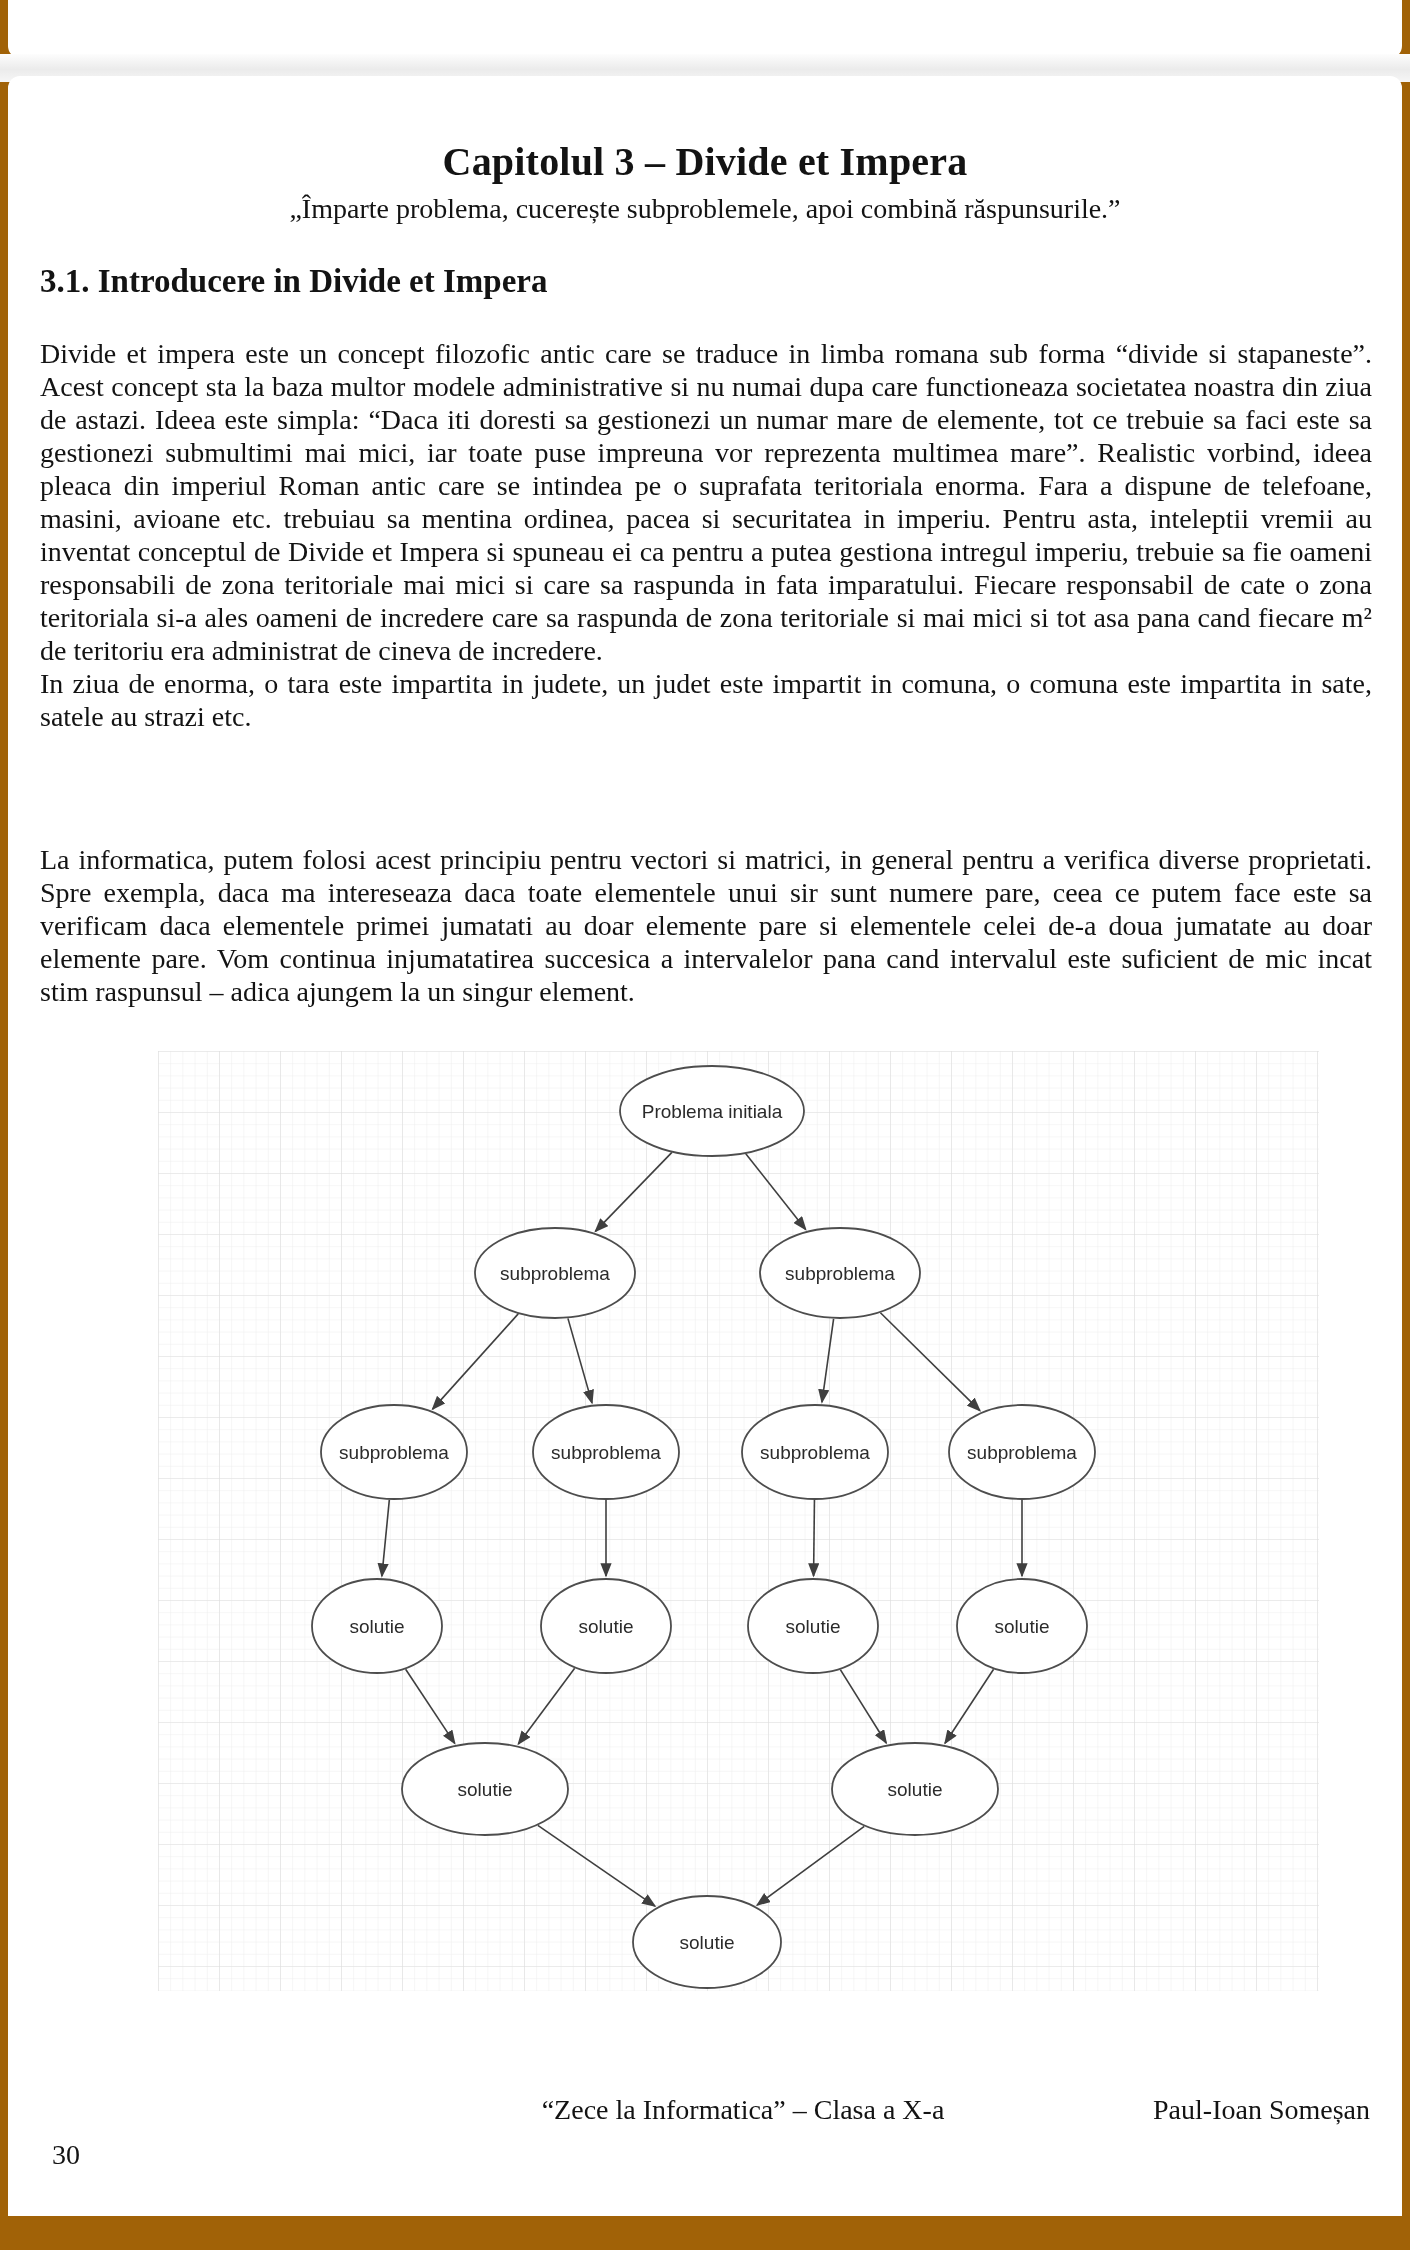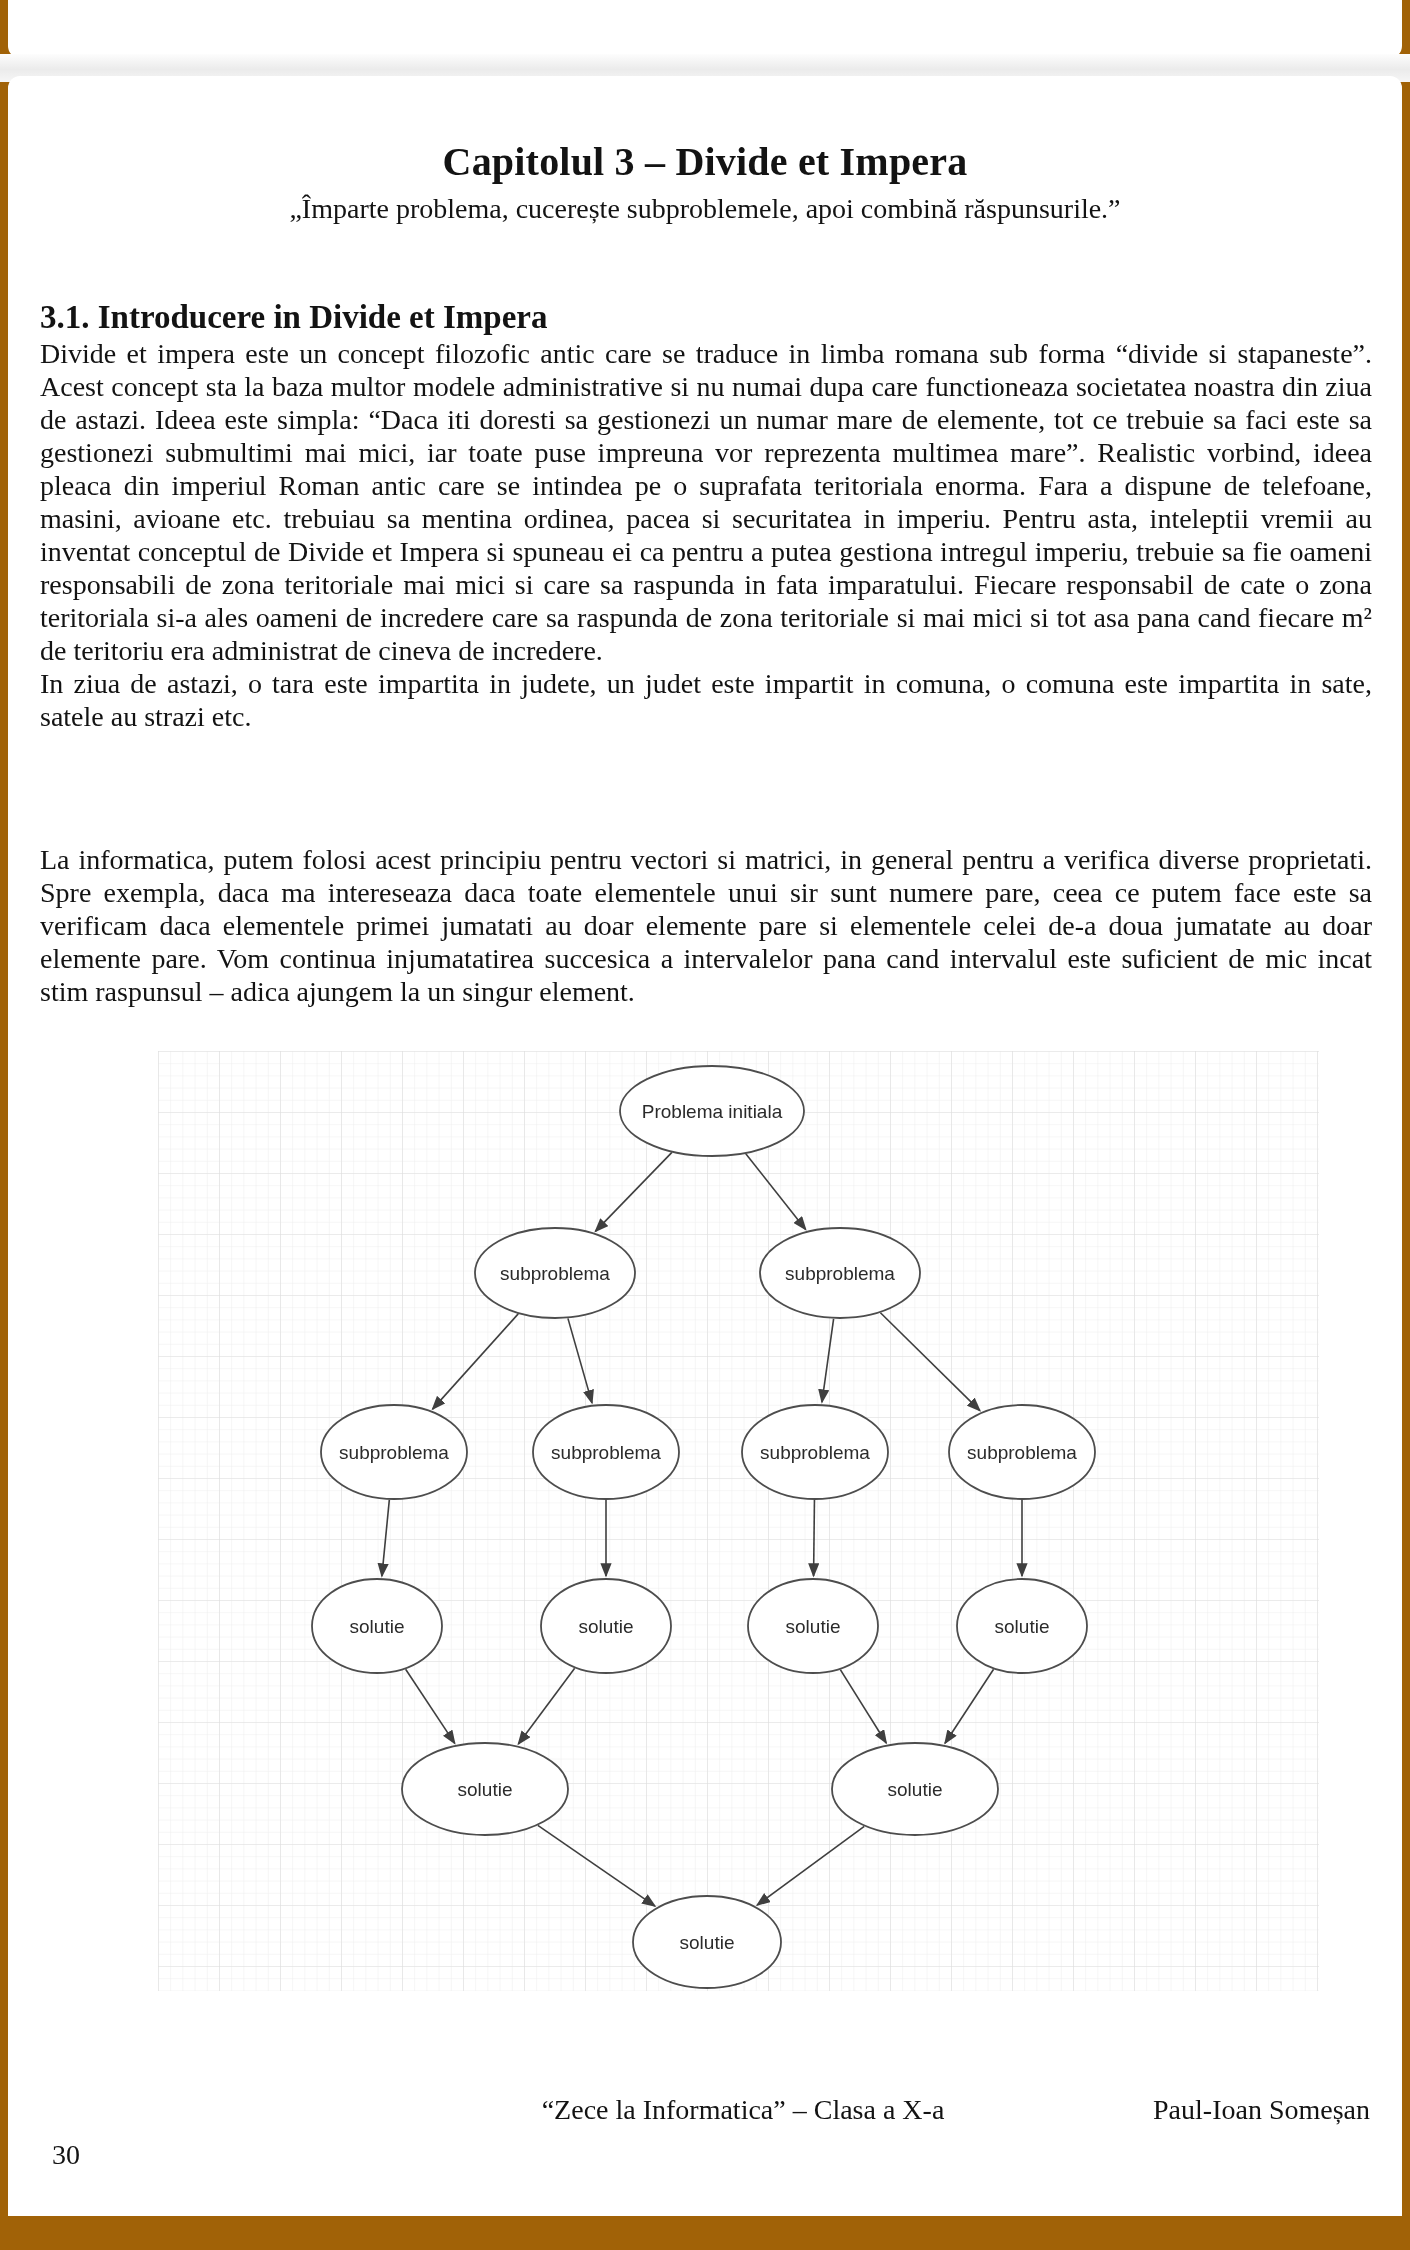--- a/index.html
+++ b/index.html
@@ -29,21 +29,21 @@
   .chapter-title{
     position:absolute;left:0;top:138px;width:1410px;
     text-align:center;font-size:40px;font-weight:bold;letter-spacing:.2px;
   }
   .chapter-quote{
     position:absolute;left:0;top:193px;width:1410px;
     text-align:center;font-size:28px;
   }
   .section-heading{
     position:absolute;left:40px;top:263px;width:1330px;
-    font-size:33px;font-weight:bold;margin-top:36px;
+    font-size:33px;font-weight:bold;
   }
   .para{
     position:absolute;left:40px;width:1332px;
     font-size:28px;line-height:33px;
     text-align:justify;
   }
   .para-1{top:337px;}
   .para-2{top:843px;}
 
   .diagram{
@@ -67,21 +67,21 @@
   <div class="prev-page-bottom"></div>
   <div class="page-gap"></div>
   <div class="page-card"></div>
 
   <div class="chapter-title">Capitolul 3 – Divide et Impera</div>
   <div class="chapter-quote">„Împarte problema, cucerește subproblemele, apoi combină răspunsurile.”</div>
   <div class="section-heading">3.1. Introducere in Divide et Impera</div>
 
   <div class="para para-1">
     <div>Divide et impera este un concept filozofic antic care se traduce in limba romana sub forma “divide si stapaneste”. Acest concept sta la baza multor modele administrative si nu numai dupa care functioneaza societatea noastra din ziua de astazi. Ideea este simpla: “Daca iti doresti sa gestionezi un numar mare de elemente, tot ce trebuie sa faci este sa gestionezi submultimi mai mici, iar toate puse impreuna vor reprezenta multimea mare”. Realistic vorbind, ideea pleaca din imperiul Roman antic care se intindea pe o suprafata teritoriala enorma. Fara a dispune de telefoane, masini, avioane etc. trebuiau sa mentina ordinea, pacea si securitatea in imperiu. Pentru asta, inteleptii vremii au inventat conceptul de Divide et Impera si spuneau ei ca pentru a putea gestiona intregul imperiu, trebuie sa fie oameni responsabili de zona teritoriale mai mici si care sa raspunda in fata imparatului. Fiecare responsabil de cate o zona teritoriala si-a ales oameni de incredere care sa raspunda de zona teritoriale si mai mici si tot asa pana cand fiecare m² de teritoriu era administrat de cineva de incredere.</div>
-    <div>In ziua de astazi, o tara este impartita in judete, un judet este impartit in comuna, o comuna este impartita in sate, satele au strazi etc.</div>
+    <div>In ziua de enorma, o tara este impartita in judete, un judet este impartit in comuna, o comuna este impartita in sate, satele au strazi etc.</div>
   </div>
 
   <div class="para para-2">La informatica, putem folosi acest principiu pentru vectori si matrici, in general pentru a verifica diverse proprietati. Spre exempla, daca ma intereseaza daca toate elementele unui sir sunt numere pare, ceea ce putem face este sa verificam daca elementele primei jumatati au doar elemente pare si elementele celei de-a doua jumatate au doar elemente pare. Vom continua injumatatirea succesica a intervalelor pana cand intervalul este suficient de mic incat stim raspunsul – adica ajungem la un singur element.</div>
 
   <div class="diagram">
     <svg id="diagram-svg" width="1161" height="940" viewBox="0 0 1161 940" xmlns="http://www.w3.org/2000/svg">
       <defs>
         <pattern id="gmin" width="12.2" height="12.2" patternUnits="userSpaceOnUse">
           <path d="M12.2 0H0V12.2" fill="none" stroke="#ededed" stroke-width="1"></path>
         </pattern>

